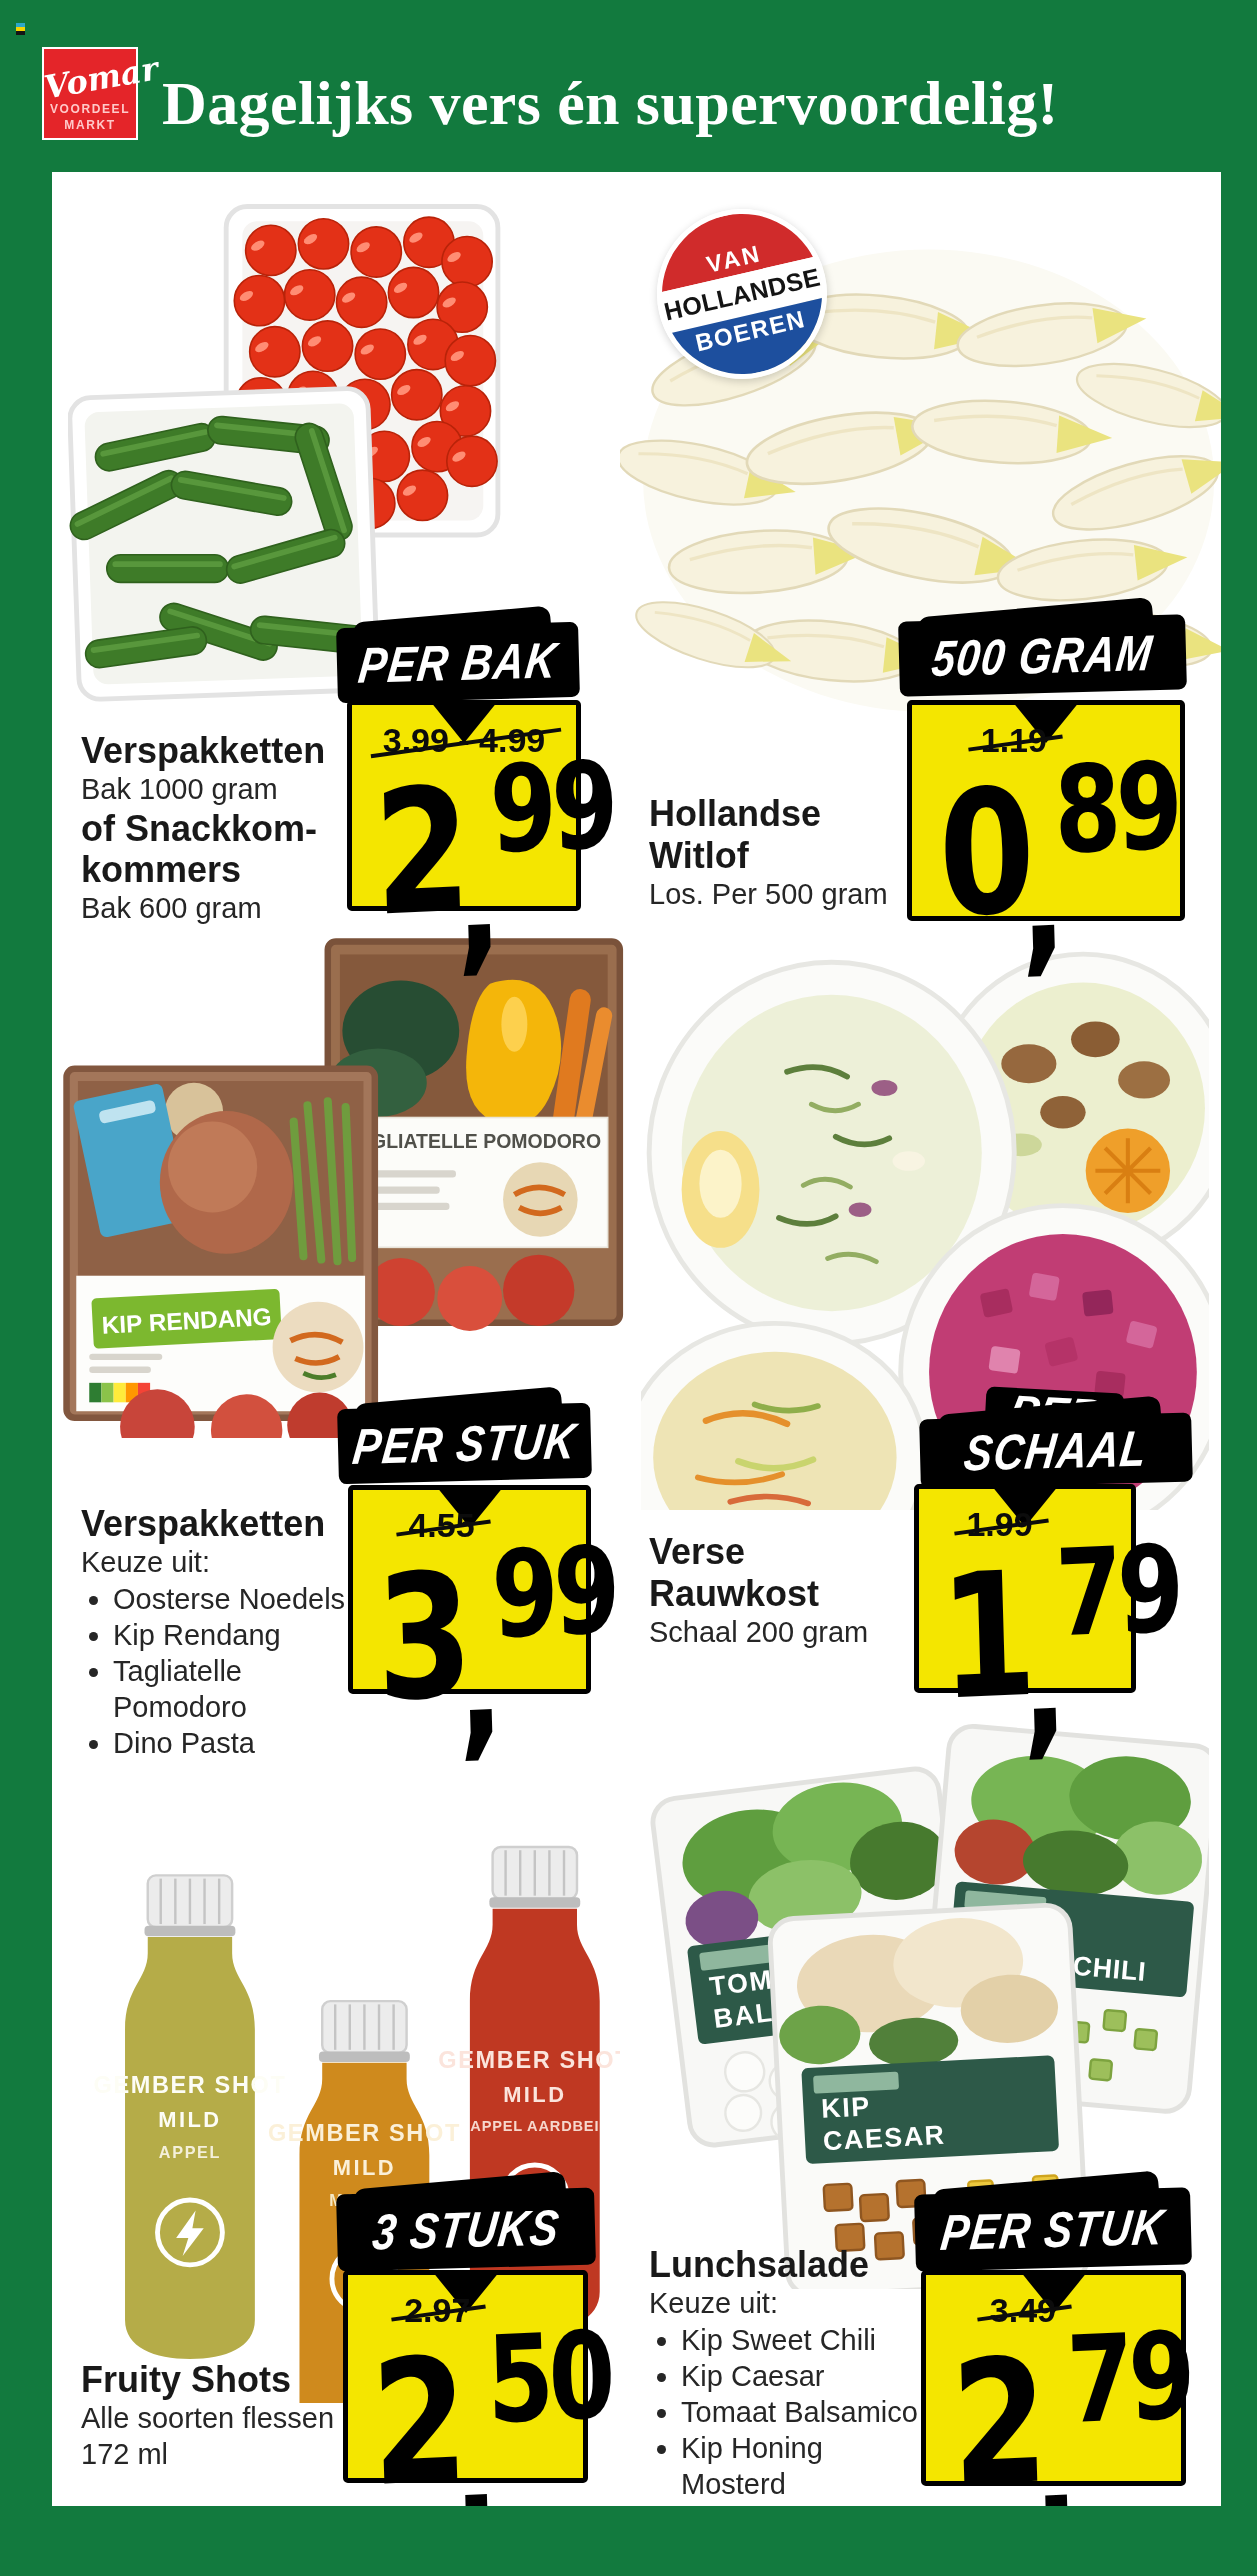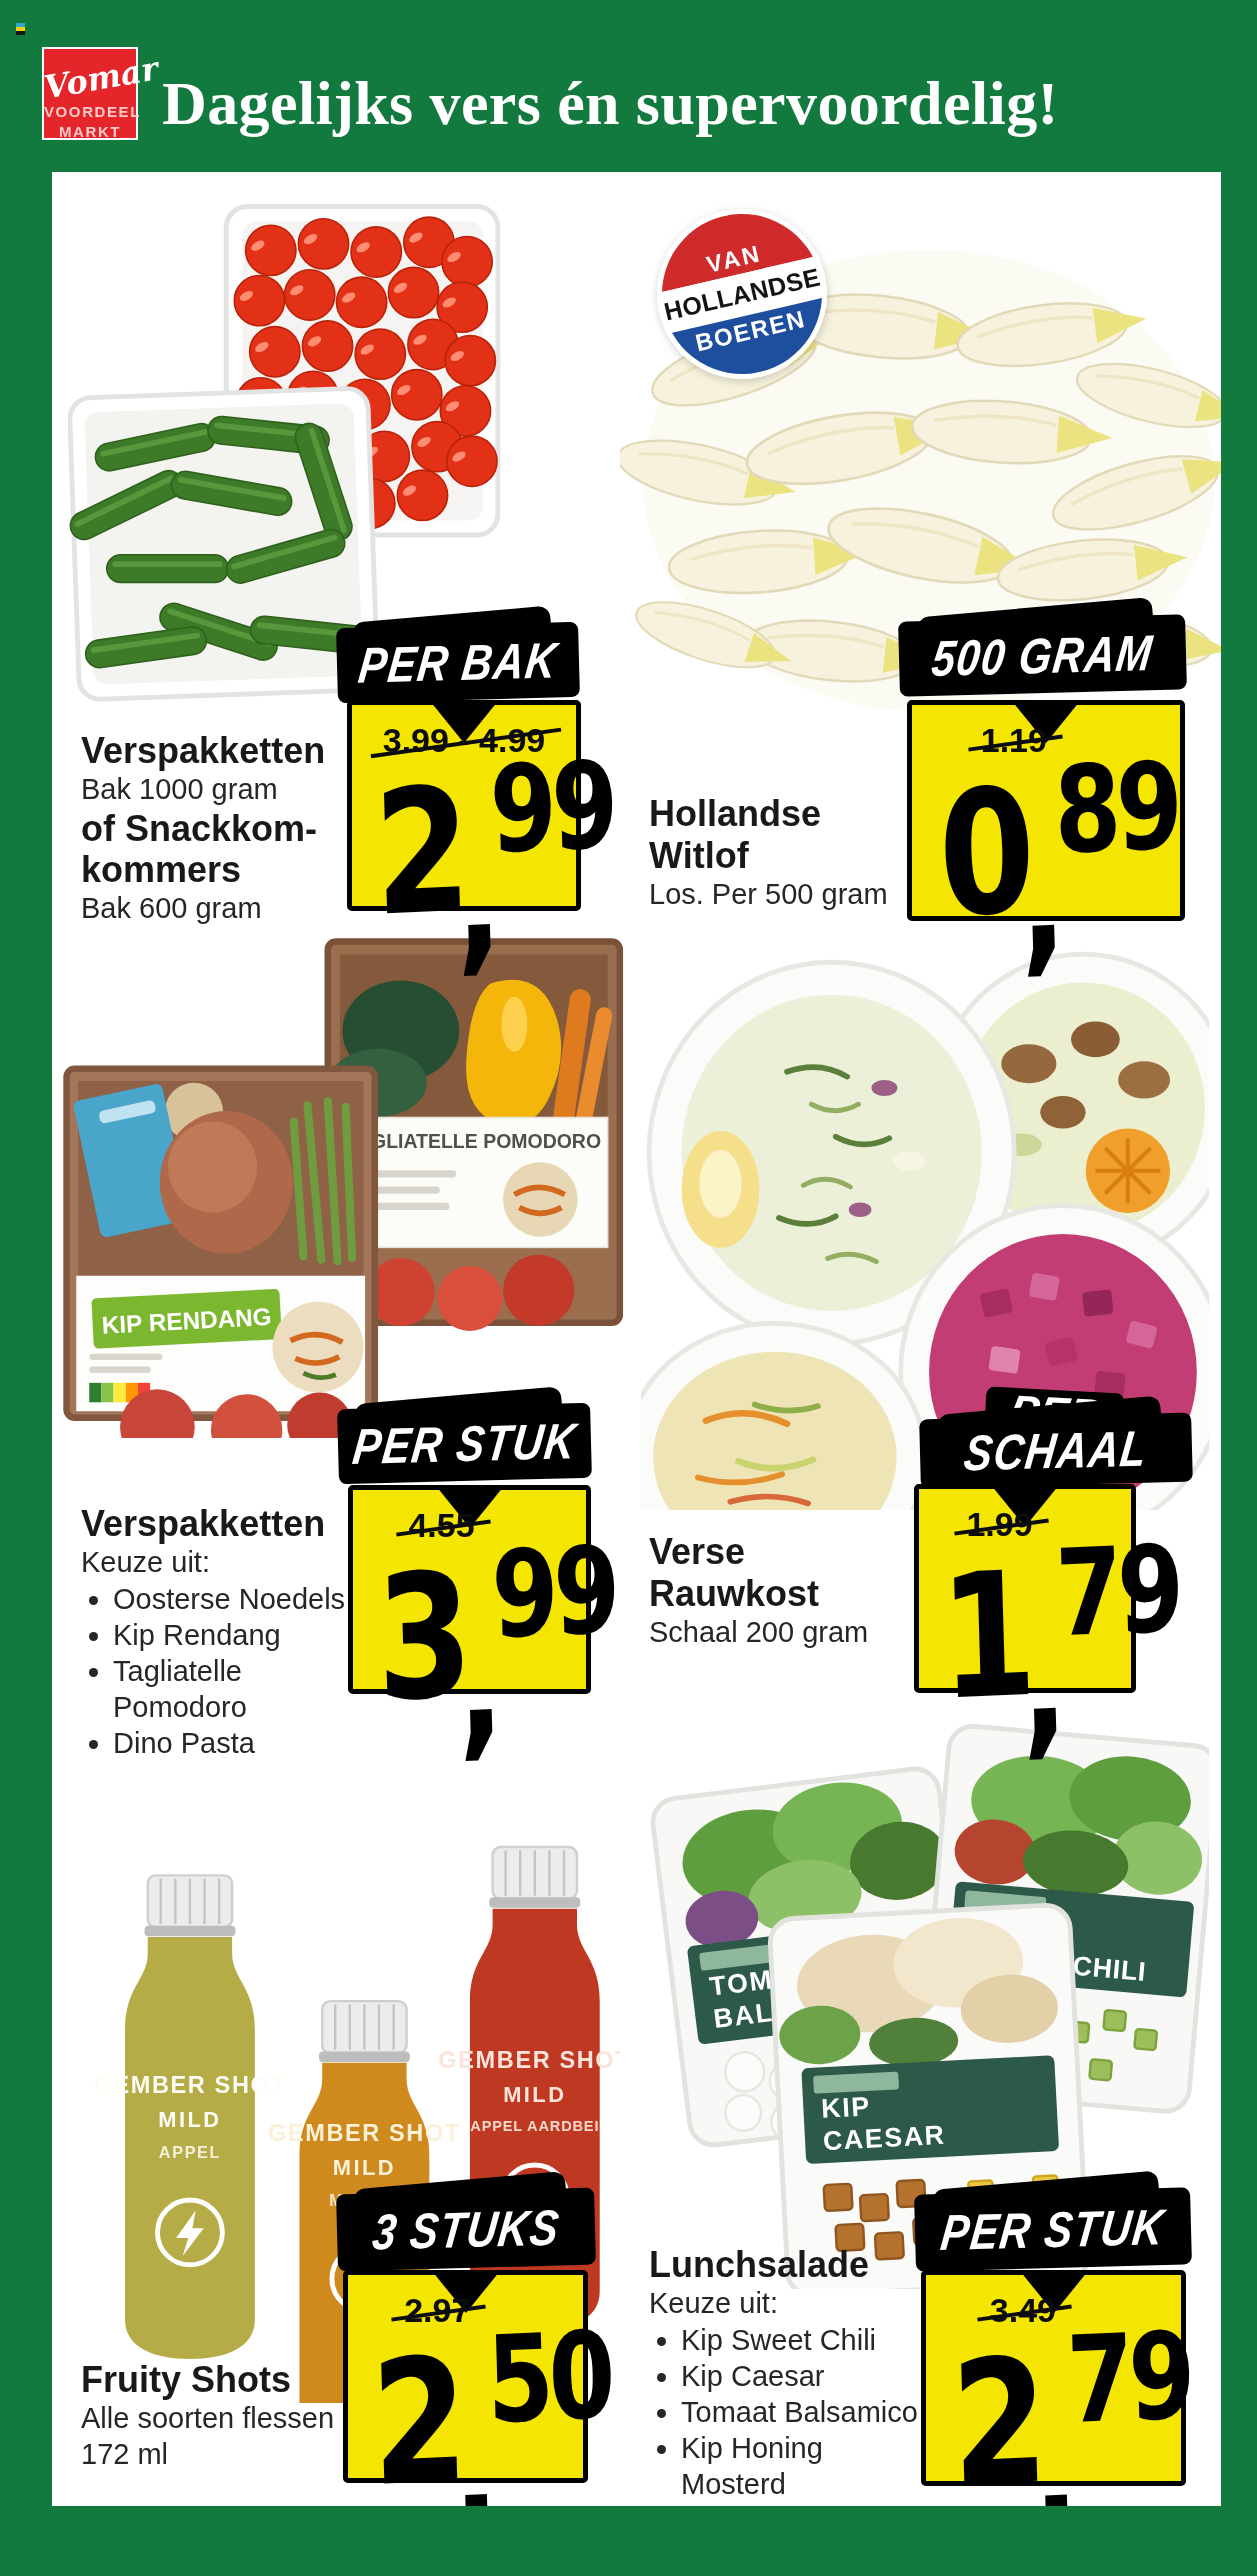--- a/index.html
+++ b/index.html
@@ -10,21 +10,21 @@
   .corner-artifact { position:absolute; left:16px; top:23px; width:9px; height:12px; }
   .corner-artifact .s1 { height:4px; background:#2da8c9; }
   .corner-artifact .s2 { height:4px; background:#f4d400; }
   .corner-artifact .s3 { height:4px; background:#151515; }
 
   
   .logo-box { position:absolute; left:42px; top:47px; width:96px; height:93px;
     background:#e42529; border:2.4px solid #ffffff; box-sizing:border-box; text-align:center; }
   .logo-script { display:block; margin-top:14.6px; color:#fff; font-family:"DejaVu Serif", serif;
     font-style:italic; font-weight:bold; font-size:32px; line-height:1; transform:rotate(-10deg); }
-  .logo-sub { display:block; color:#ffc9c9; font-size:15px; font-weight:bold; letter-spacing:1.6px; line-height:1.3; }
+  .logo-sub { display:block; color:#ffc9c9; font-size:12px; font-weight:bold; letter-spacing:1.6px; line-height:1.3; }
   .logo-sub.first { margin-top:6.5px; }
   .header-title { position:absolute; left:162px; top:68px; color:#ffffff; font-size:62px;
     font-weight:800; letter-spacing:0.4px; white-space:nowrap; font-family:Liberation Serif, serif; }
 
   
   .panel { position:absolute; left:52px; top:172px; width:1169px; height:2334px; background:#ffffff; overflow:hidden; }
 
   .abs { position:absolute; }
 
   

